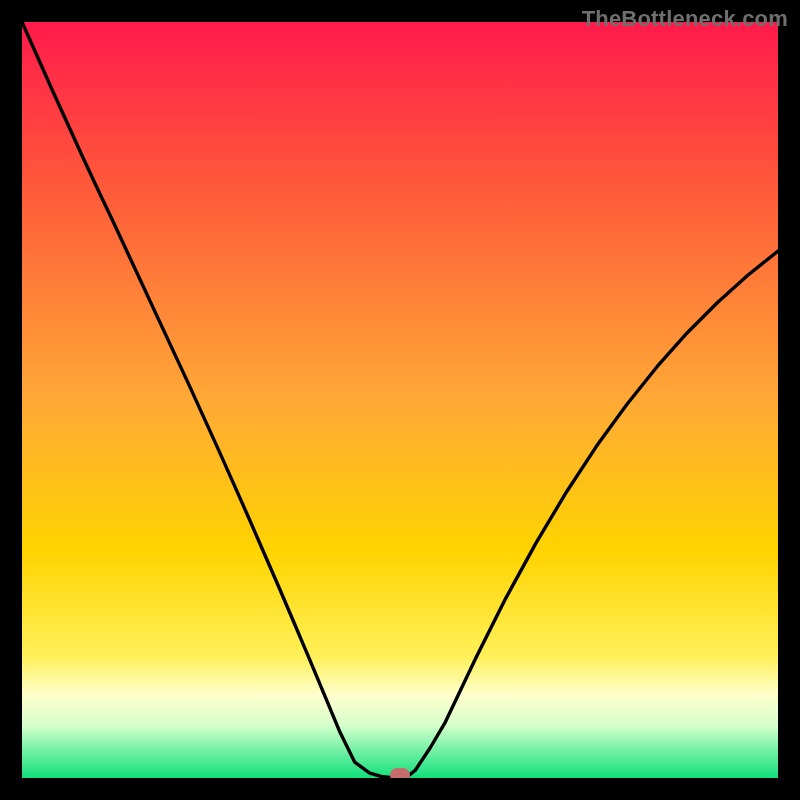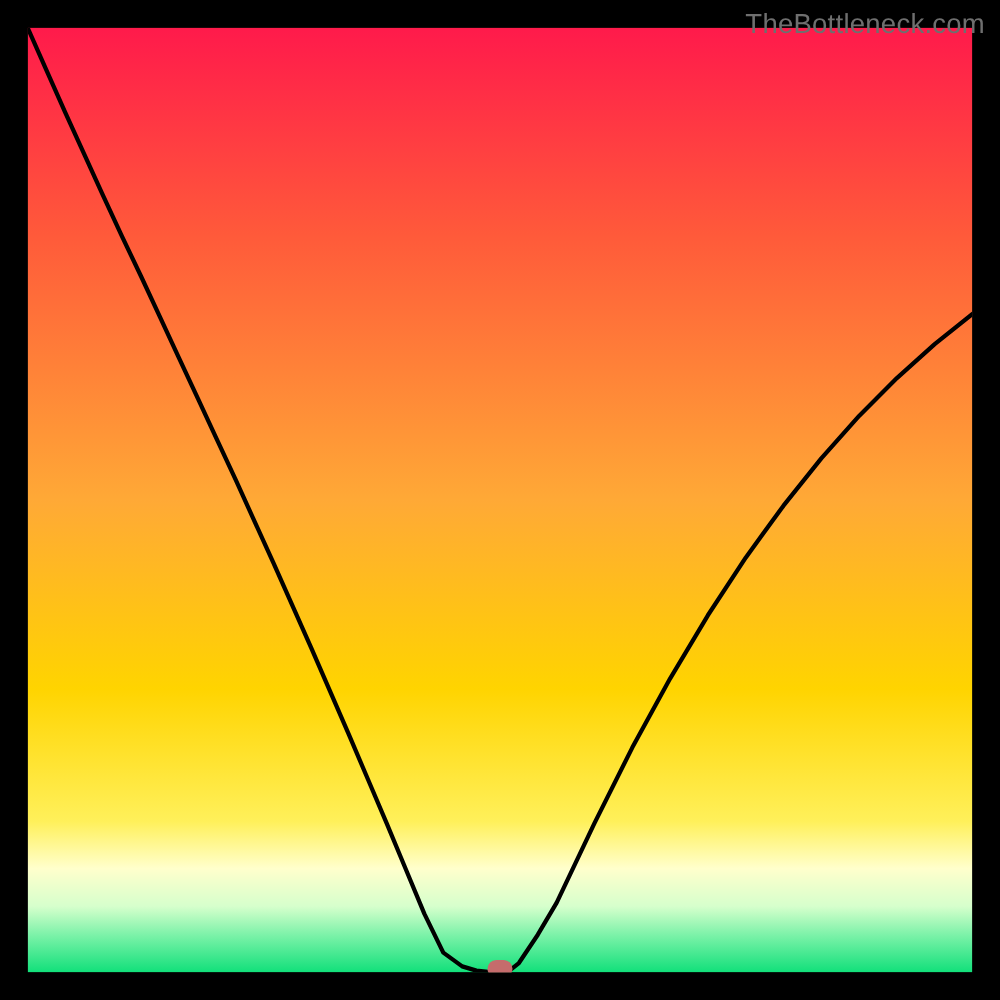--- a/index.html
+++ b/index.html
@@ -1,17 +1,17 @@
 <!DOCTYPE html>
 <html><head>
 <meta charset="utf-8">
 <style>
 html,body{margin:0;padding:0;width:800px;height:800px;overflow:hidden;font-family:Arial,Helvetica,sans-serif}
 .root{position:relative;width:800px;height:800px;background:#000}
-.watermark{position:absolute;top:6px;right:12px;color:#6f6f6f;font-size:22px;font-weight:400;letter-spacing:0.2px;z-index:5}
+.watermark{position:absolute;top:6px;right:12px;color:#6f6f6f;font-size:22px;font-weight:700;letter-spacing:0.2px;z-index:5}
 .plot{position:absolute;left:22px;top:22px;width:756px;height:756px;overflow:hidden}
 .plot svg{display:block;width:756px;height:756px}
 .marker{position:absolute;width:20px;height:14px;border-radius:7px;background:#c56c6c;transform:translate(-50%,-50%);z-index:3}
 </style>
 </head>
 <body>
 
 <div class="root">
   <div class="watermark">TheBottleneck.com</div>
   <div class="plot">

